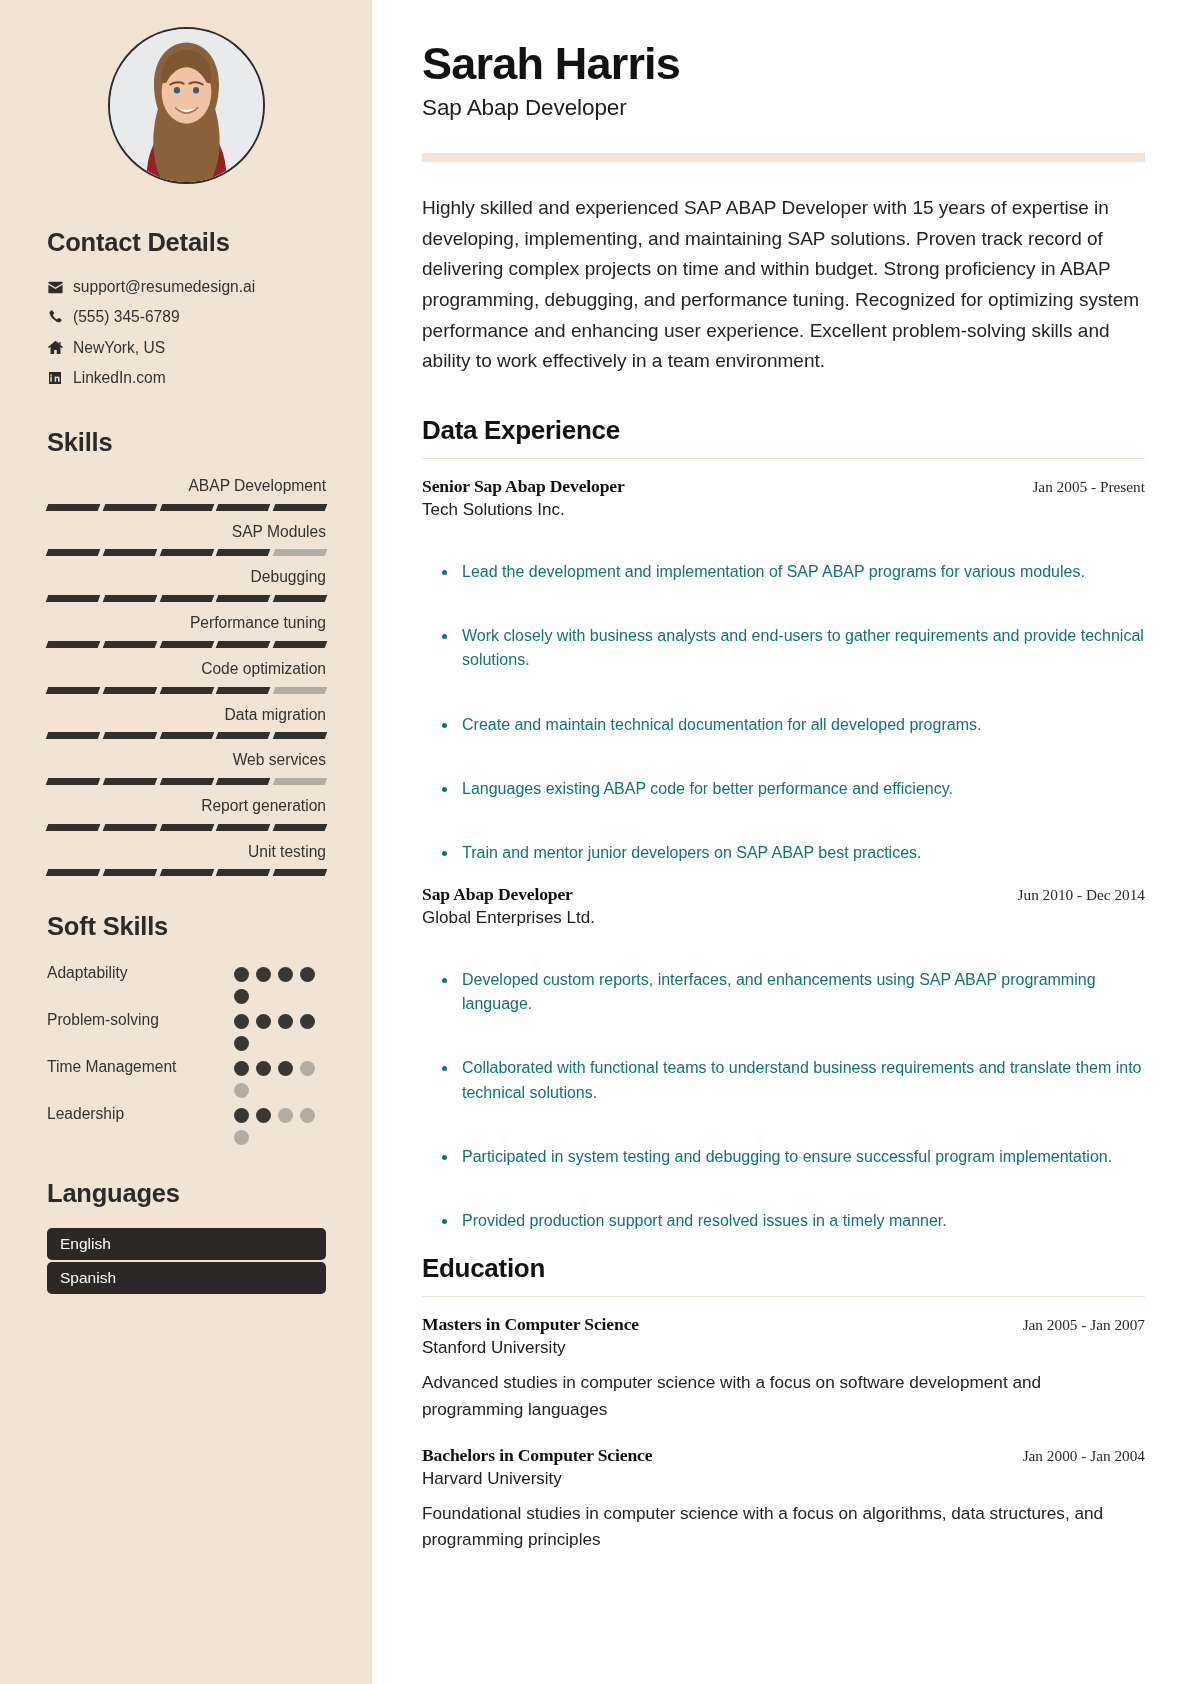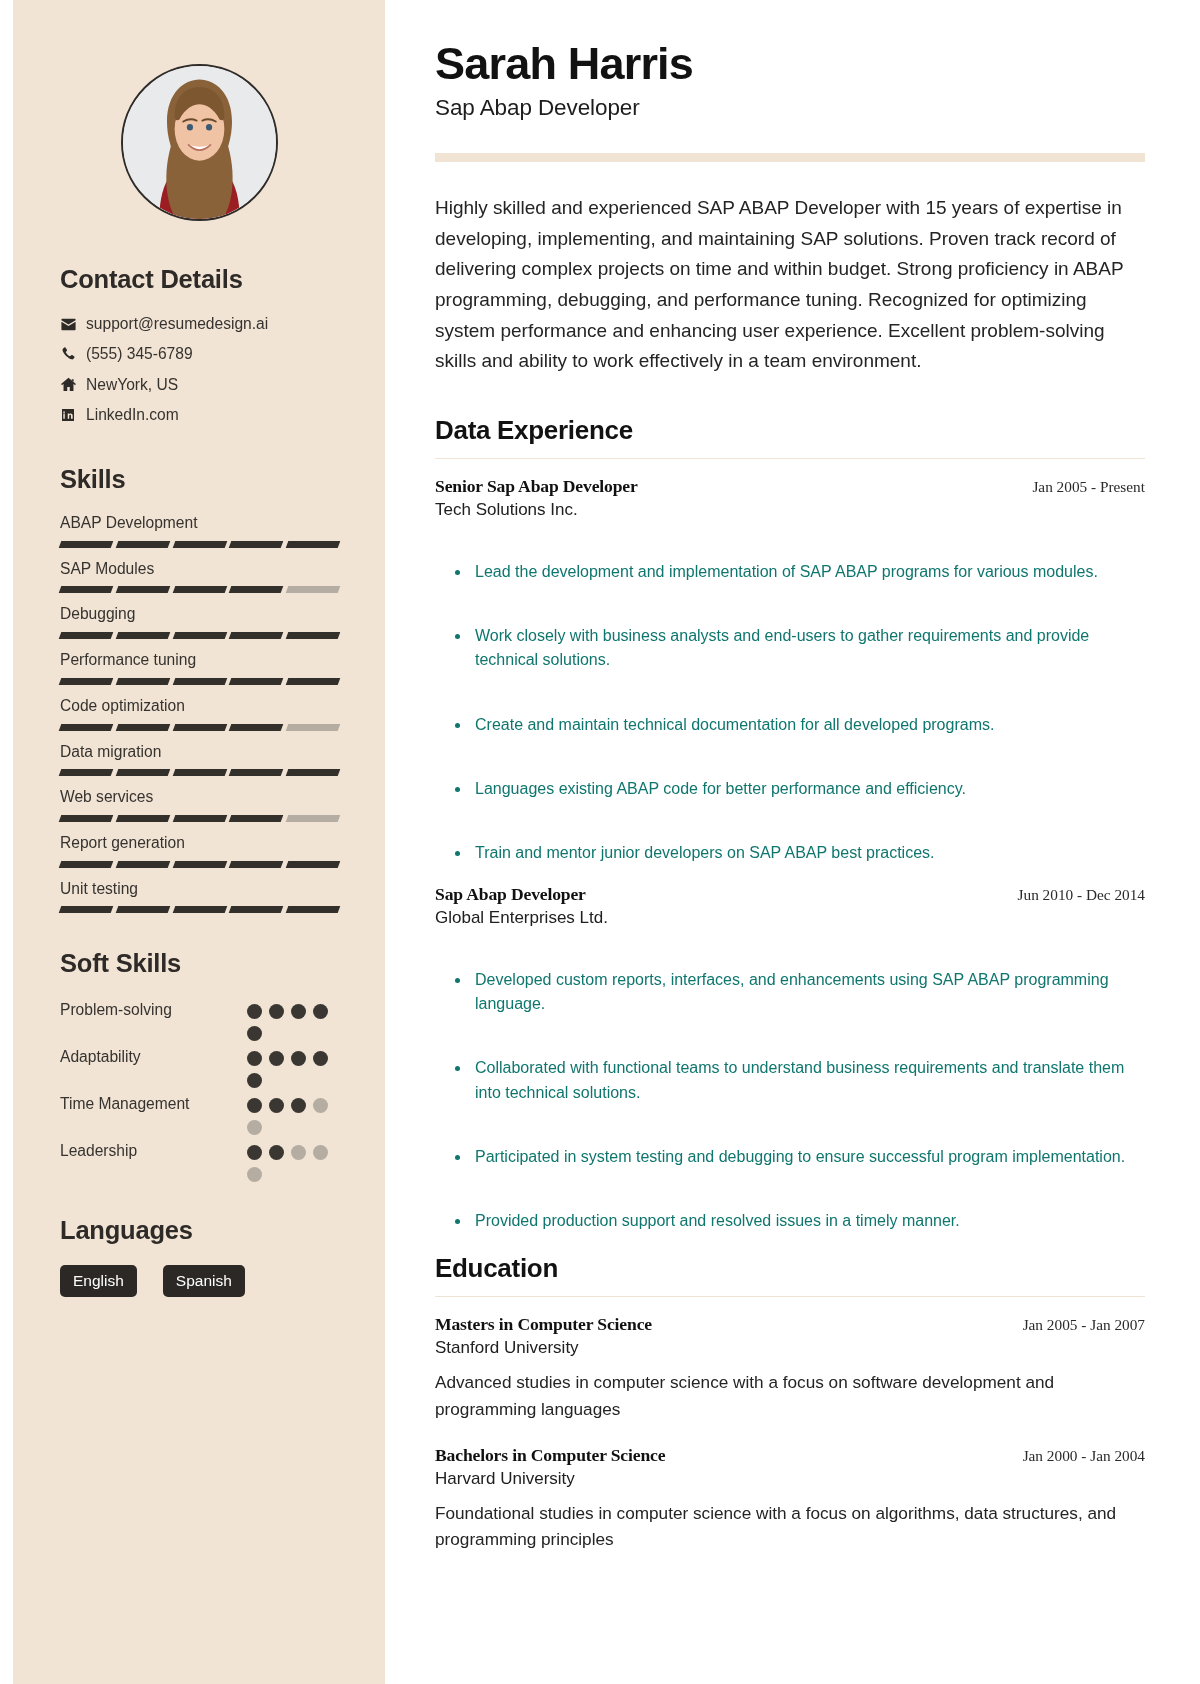--- a/index.html
+++ b/index.html
@@ -16,22 +16,21 @@
     display: flex;
     background: #ffffff;
     overflow: hidden;
   }
 
   
   .sidebar {
     width: 372px;
     min-width: 372px;
     background: #f1e4d5;
-    padding: 64px 46px 40px 47px;
-    margin-left: 13px;
+    padding: 27px 46px 40px 47px;
   }
   .avatar-wrap {
     display: flex;
     justify-content: center;
     margin-bottom: 44px;
   }
   .avatar {
     width: 157px;
     height: 157px;
     border-radius: 50%;
@@ -64,21 +63,21 @@
     min-width: 26px;
     display: flex;
     align-items: center;
     justify-content: flex-start;
     color: #2d2a27;
   }
   .contact-ico svg { display:block; }
   .contact-txt { line-height: 1.3; }
 
   
-  .skills-block { margin-bottom: 36px; }
+  .skills-block { margin-bottom: 36px; text-align: right; }
   .skill-item { margin-bottom: 12px; }
   .skill-name {
     font-size: 15.6px;
     color: #36332f;
     margin-bottom: 8px;
     line-height: 1.2;
   }
   .skill-bar {
     display: flex;
     gap: 5px;
@@ -117,21 +116,21 @@
   }
   .dot {
     width: 15px;
     height: 15px;
     border-radius: 50%;
     background: #b5ada2;
   }
   .dot.on { background: #3a3733; }
 
   
-  .lang-tags { display: flex; flex-wrap: wrap; gap: 26px; margin-top: 4px; }
+  .lang-tags { display: flex; flex-wrap: wrap; gap: 2px; margin-top: 4px; flex-direction: column; }
   .lang-tag {
     background: #2b2825;
     color: #ffffff;
     font-size: 15.5px;
     padding: 7px 13px 8px;
     border-radius: 5px;
     line-height: 1.1;
   }
 
   
@@ -378,31 +377,31 @@
             <span class="seg on"></span>
             <span class="seg on"></span>
             <span class="seg on"></span>
           </div>
         </div>
       </div>
 
     <h2 class="side-heading">Soft Skills</h2>
     <div class="soft-block" id="soft-block">
         <div class="soft-row">
+          <div class="soft-name">Adaptability</div>
+          <div class="soft-dots">
+            <span class="dot on"></span>
+            <span class="dot on"></span>
+            <span class="dot on"></span>
+            <span class="dot on"></span>
+            <span class="dot on"></span>
+          </div>
+        </div>
+        <div class="soft-row">
           <div class="soft-name">Problem-solving</div>
-          <div class="soft-dots">
-            <span class="dot on"></span>
-            <span class="dot on"></span>
-            <span class="dot on"></span>
-            <span class="dot on"></span>
-            <span class="dot on"></span>
-          </div>
-        </div>
-        <div class="soft-row">
-          <div class="soft-name">Adaptability</div>
           <div class="soft-dots">
             <span class="dot on"></span>
             <span class="dot on"></span>
             <span class="dot on"></span>
             <span class="dot on"></span>
             <span class="dot on"></span>
           </div>
         </div>
         <div class="soft-row">
           <div class="soft-name">Time Management</div>

